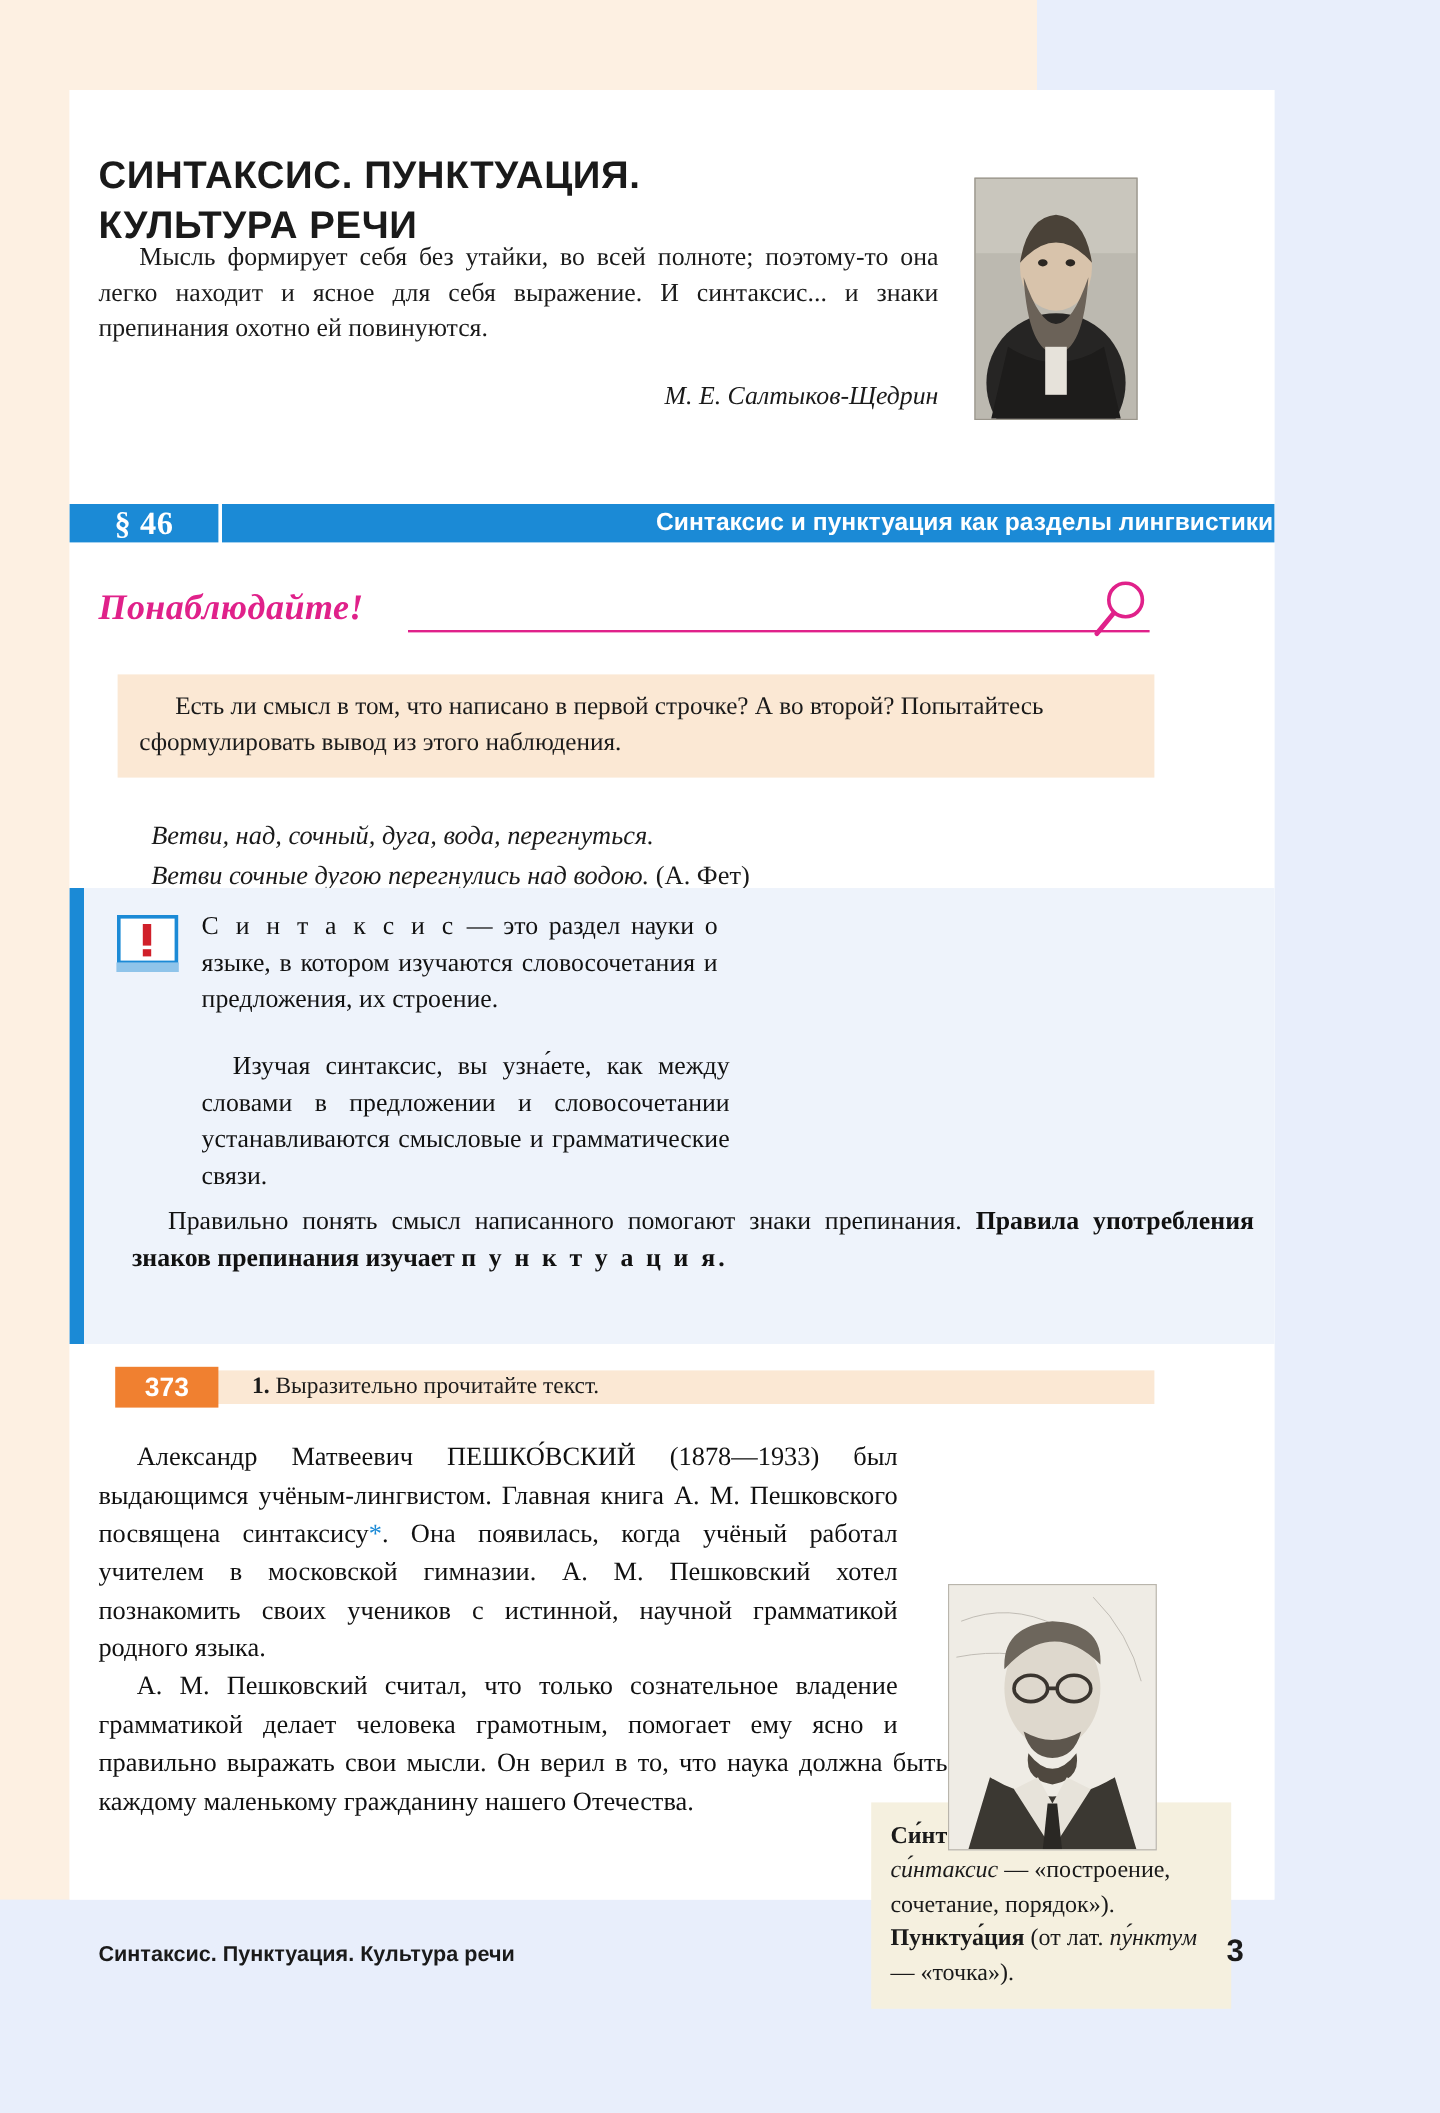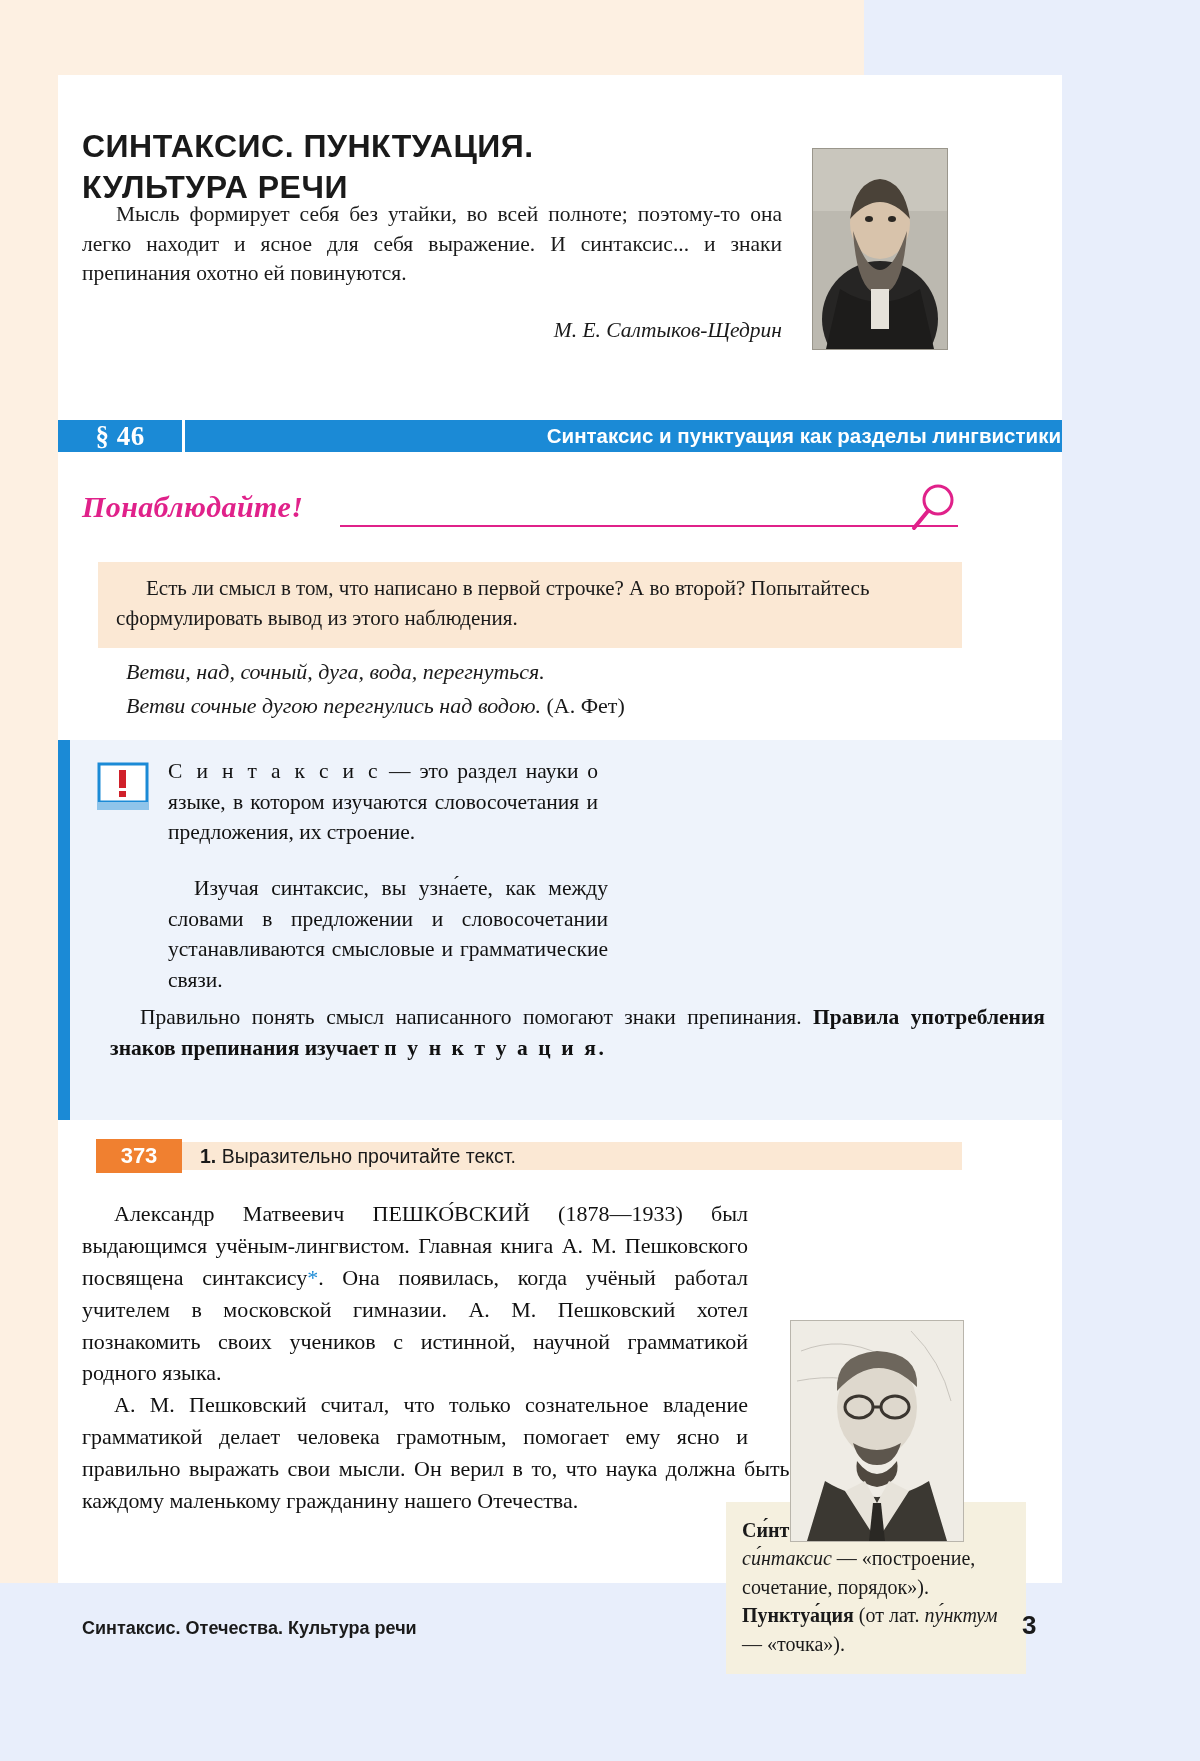--- a/index.html
+++ b/index.html
@@ -179,21 +179,21 @@
   
   .examples {
     position: absolute;
     left: 126px; top: 655px;
     width: 840px;
     font-family: "Liberation Serif", serif;
     font-size: 22px;
     line-height: 1.55;
     color: #1a1a1a;
   }
-  .examples .ital { font-style: italic; }
+  .examples .ital { font-style: italic; margin-top: 24px; }
 
   
   .rule-block {
     position: absolute;
     left: 58px; top: 740px;
     width: 1004px;
     height: 380px;
     background: #eef3fb;
   }
   .rule-accent {
@@ -275,22 +275,22 @@
     background: #f08030;
     color: #ffffff;
     font-family: "Liberation Sans", sans-serif;
     font-weight: bold;
     font-size: 22px;
     display: flex;
     align-items: center;
     justify-content: center;
   }
   .ex-task {
-    margin-left: 18px;
-    font-family: Liberation Sans, sans-serif;
+    margin-left: 28px;
+    font-family: Liberation Serif, serif;
     font-size: 19.5px;
     color: #1a1a1a;
   }
   .ex-task .bold { font-weight: bold; }
 
   .ex-body {
     position: absolute;
     left: 82px; top: 1198px;
     width: 880px;
     font-family: "Liberation Serif", serif;
@@ -449,16 +449,16 @@
       <ellipse cx="104" cy="86" rx="14" ry="11" fill="none" stroke="#3a352f" stroke-width="3"></ellipse>
       <line x1="82" y1="86" x2="90" y2="86" stroke="#3a352f" stroke-width="3"></line>
       <path d="M62 122 q24 14 48 0 q-6 22 -24 22 q-18 0 -24 -22z" fill="#5d564d"></path>
       <path d="M66 140 q20 26 40 0 q4 22 -20 26 q-24 -4 -20 -26z" fill="#4f483f"></path>
       <path d="M34 160 q52 32 104 0 l18 60 l-140 0z" fill="#3b3832"></path>
       <path d="M74 160 l12 22 l12 -22 l20 10 l-32 50 l-32 -50z" fill="#e7e3da"></path>
       <path d="M82 182 l8 0 l4 38 l-16 0z" fill="#2a2824"></path>
     </svg>
   </div>
 
-  <div class="footer-text">Синтаксис. Отечества. Культура речи</div>
+  <div class="footer-text">Синтаксис. Пунктуация. Культура речи</div>
   <div class="footer-page">3</div>
 
 </div>
 
 </body></html>

